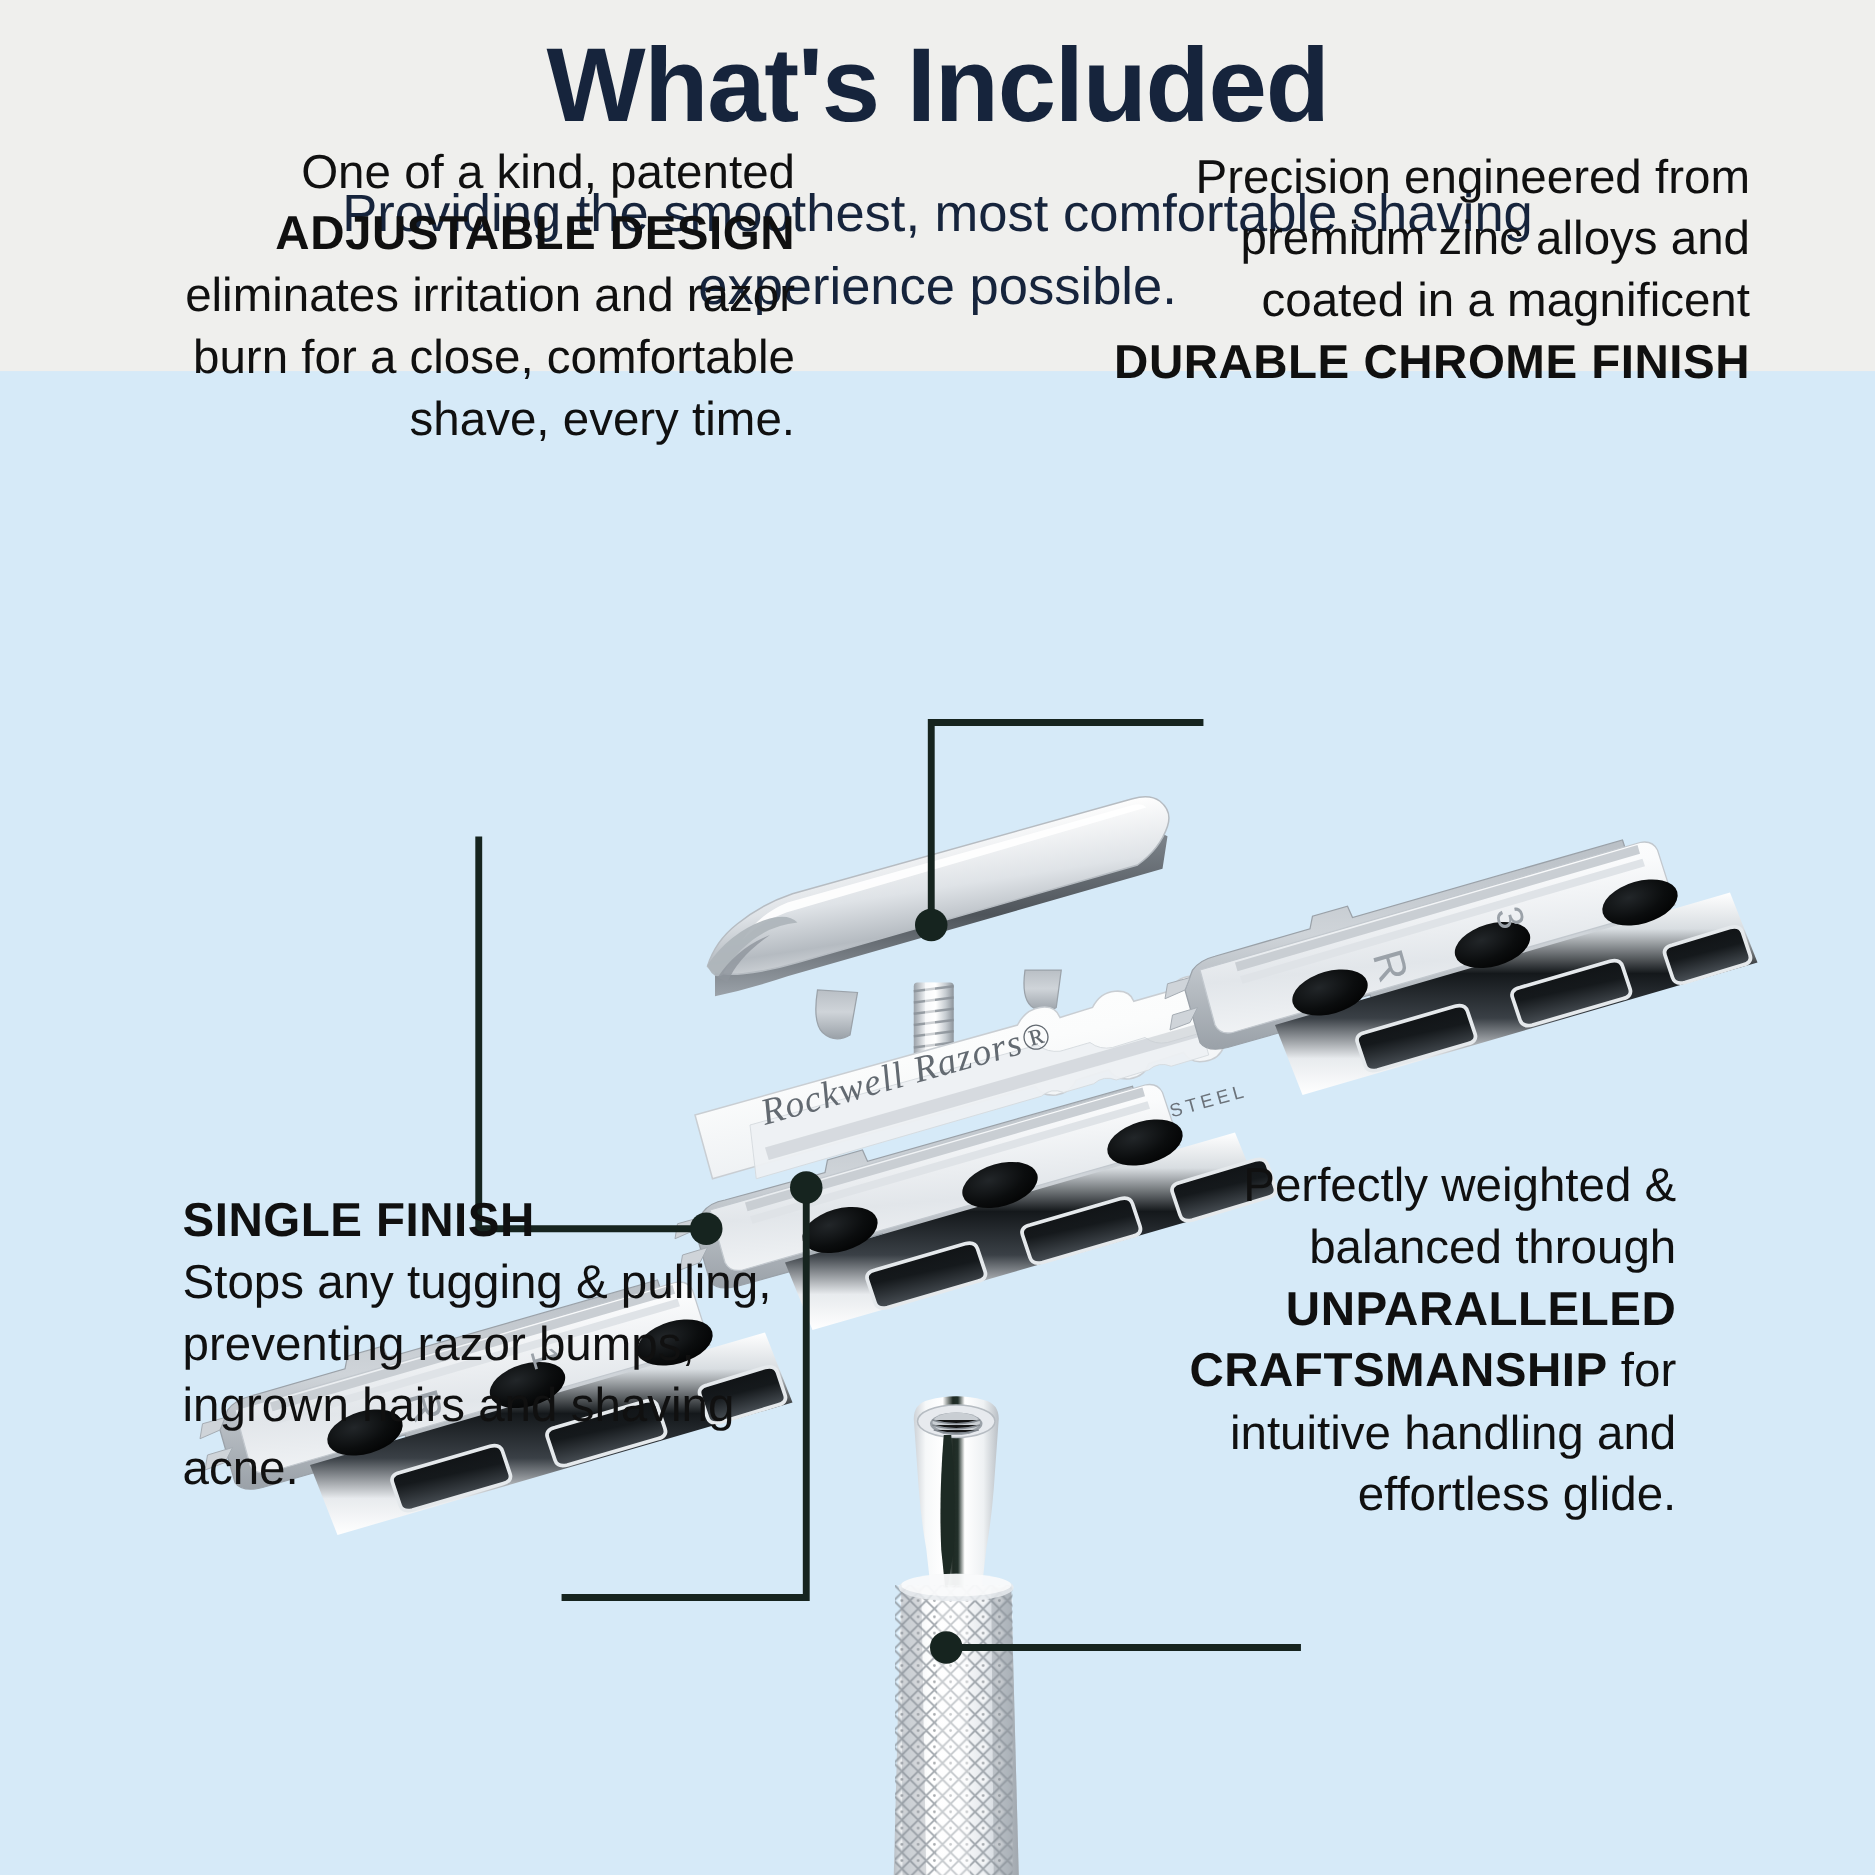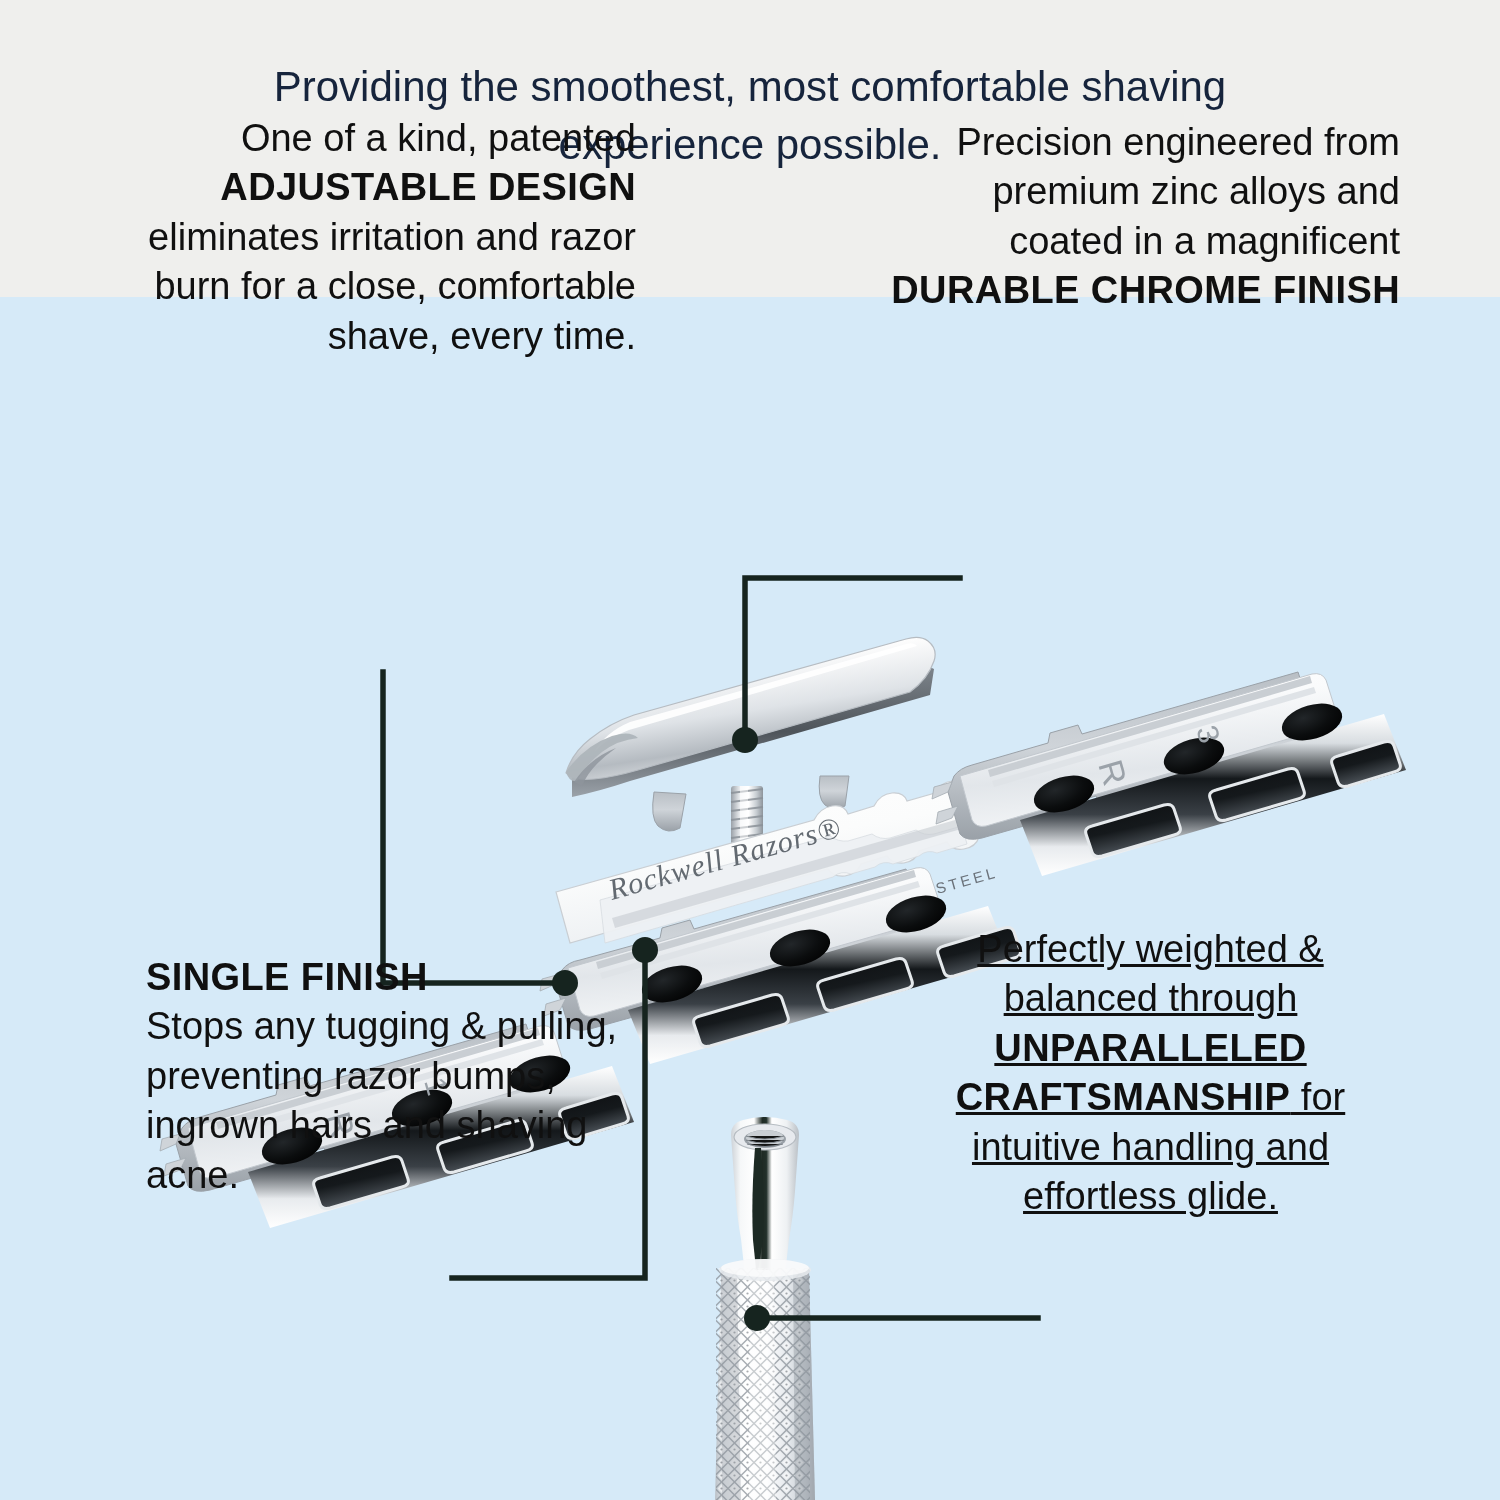--- a/index.html
+++ b/index.html
@@ -36,32 +36,33 @@
     width:1500px; height:1203px; background:#d6eaf8;
   }
 
   
   .callout { position:absolute; color:#101010; line-height:1.30; font-size:38px; }
   .callout b { font-weight:bold; letter-spacing:.4px; }
 
   #callout-adjustable { left:146px; top:114px;  width:490px; text-align:right; }
   #callout-chrome     { left:862px; top:118px;  width:510px; text-align:right;margin-left:28px; }
   #callout-single     { left:146px; top:953px;  width:500px; text-align:left; }
-  #callout-craft      { left:928px; top:925px;  width:445px; text-align:center;text-decoration:underline; }
+  #callout-craft      { left:896px; top:925px;  width:445px; text-align:right; }
 
   
   .leaders { position:absolute; left:0; top:0; width:1500px; height:1500px; pointer-events:none; }
 
   
   .art { position:absolute; left:0; top:0; width:1500px; height:1500px; }
 </style>
 </head>
 <body>
 
 <div class="header-band">
+  <div class="page-title">What's Included</div>
   <div class="page-subtitle">Providing the smoothest, most comfortable shaving experience possible.</div>
 </div>
 
 <div class="canvas"></div>
 
 <svg class="art" viewBox="0 0 1500 1500">
   <defs>
 
     <linearGradient id="gTopFace" x1="0" y1="0" x2="0.3" y2="1">
       <stop offset="0%" stop-color="#ffffff"></stop>

